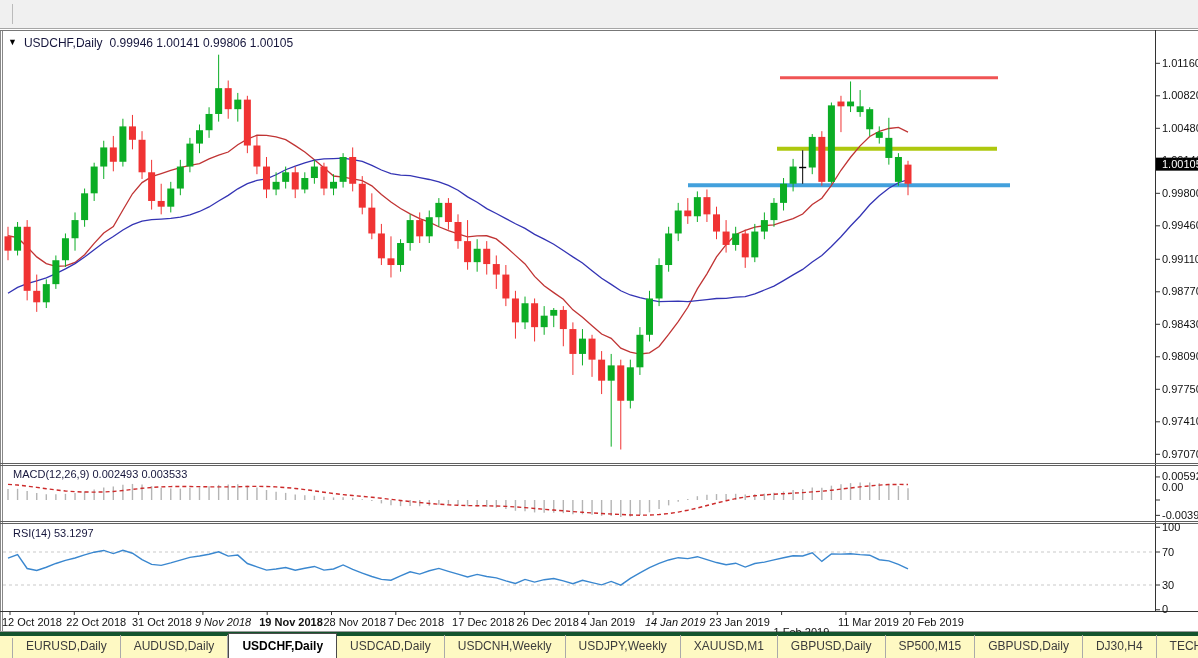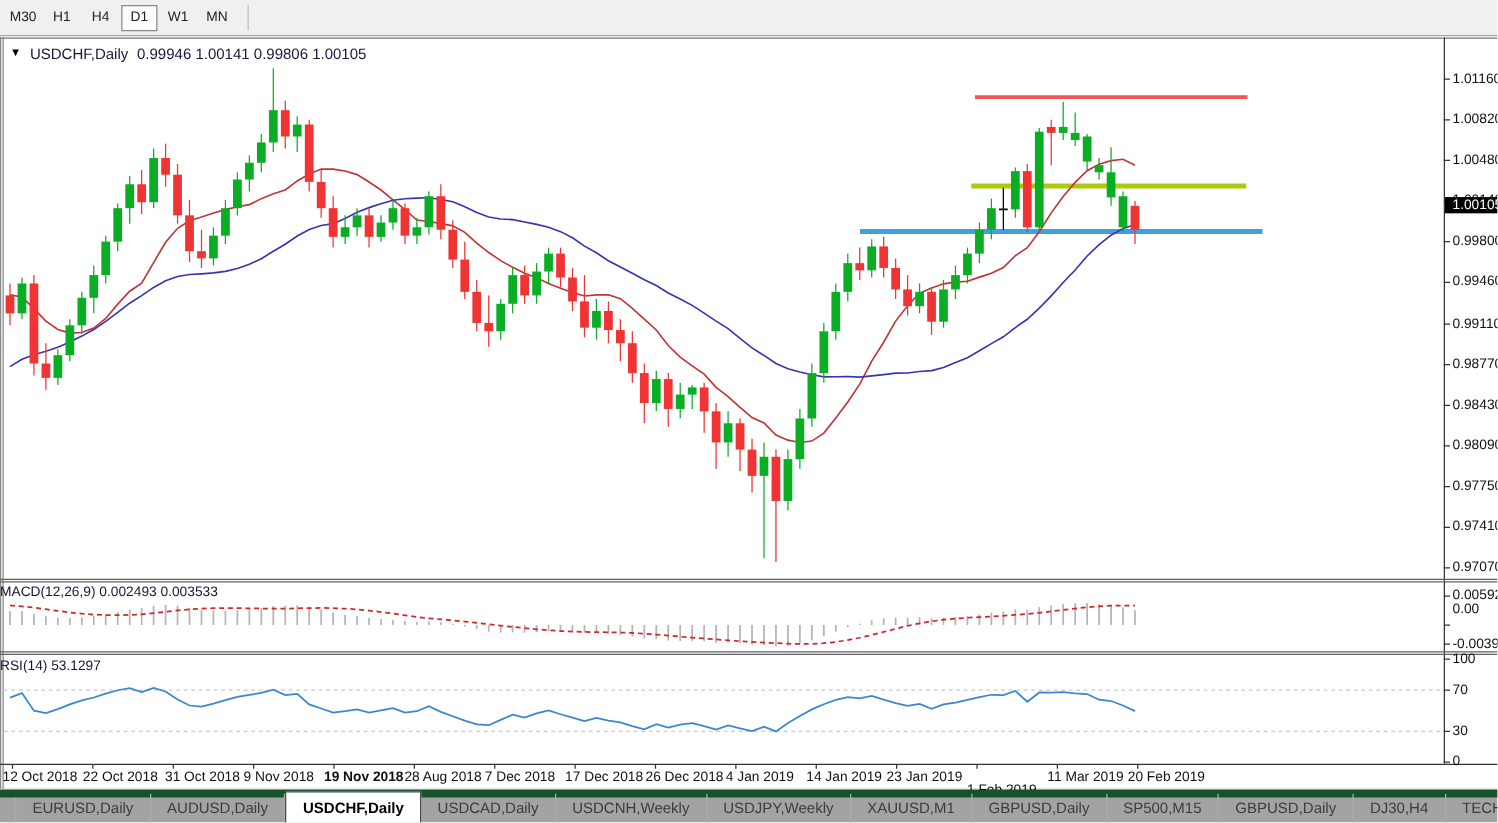--- a/index.html
+++ b/index.html
@@ -11,42 +11,34 @@
   .lb.white{color:#fff}
   .toolbar{position:absolute;top:0;left:0;width:1198px;height:29px;background:#f0f0f0;
            border-bottom:1px solid #a6a6a6;display:flex;align-items:center;padding-left:4px;
            box-sizing:border-box;z-index:3}
   .tfbtn{width:27px;height:19px;line-height:19px;text-align:center;font-size:11px;color:#222;
          margin-right:2px;border:1px solid transparent;cursor:default}
   .tfbtn.active{background:#fcfcfc;border:1px solid #888}
   .tbsep{width:1px;height:20px;background:#bbb;margin-left:8px}
   .title{position:absolute;left:8px;top:36px;font-size:12px;color:#16163c;z-index:2;display:flex;gap:7px}
   .title .arrow{font-size:9px;color:#000;padding-top:1px}
-  .pane-label{position:absolute;left:0;font-size:11px;color:#16163c;z-index:2}
-  .tabbar{position:absolute;left:0;top:632px;width:1198px;height:26px;background:#a3a3a3;
-          border-top:6px solid #14532d;display:flex;align-items:flex-end;box-sizing:border-box;
+  .pane-label{position:absolute;left:13px;font-size:11px;color:#16163c;z-index:2}
+  .tabbar{position:absolute;left:0;top:632px;width:1198px;height:26px;background:#fef9c3;
+          border-top:4px solid #14532d;display:flex;align-items:flex-end;box-sizing:border-box;
           padding-left:12px;z-index:3}
   .tabstub{width:8px;height:20px;border-right:1px solid #aaa}
   .tab{font-size:12px;color:#3c3c3c;padding:4px 13px 5px;border-right:1px solid #aaa;
        white-space:nowrap;cursor:default}
   .tab.active{background:#fff;border:1px solid #4a4a4a;border-bottom:none;font-weight:bold;
               color:#000;margin-bottom:0;padding-top:5px}
 </style>
 </head>
 <body>
 
 <div class="toolbar">
-  <div id="tfbtns" style="display:flex">
-      <div class="tfbtn">M30</div>
-      <div class="tfbtn">H1</div>
-      <div class="tfbtn">H4</div>
-      <div class="tfbtn active">D1</div>
-      <div class="tfbtn">W1</div>
-      <div class="tfbtn">MN</div>
-    </div>
   <div class="tbsep"></div>
 </div>
 
 <svg id="cv" width="1198" height="658">
     <line x1="0.5" y1="30" x2="0.5" y2="631" stroke="#888" stroke-width="1"></line>
     <line x1="2.5" y1="30" x2="2.5" y2="631" stroke="#888" stroke-width="1"></line>
     <line x1="0" y1="30.5" x2="1198" y2="30.5" stroke="#777" stroke-width="1"></line>
     <line x1="1155.5" y1="30" x2="1155.5" y2="611" stroke="#333" stroke-width="1"></line>
     <line x1="0" y1="463.5" x2="1198" y2="463.5" stroke="#606060" stroke-width="1"></line>
     <line x1="0" y1="465.5" x2="1198" y2="465.5" stroke="#606060" stroke-width="1"></line>
@@ -396,28 +388,28 @@
     <div class="lb " style="left: 1162px; top: 285.284px;">0.98770</div>
     <div class="lb " style="left: 1162px; top: 317.788px;">0.98430</div>
     <div class="lb " style="left: 1162px; top: 350.292px;">0.98090</div>
     <div class="lb " style="left: 1162px; top: 382.796px;">0.97750</div>
     <div class="lb " style="left: 1162px; top: 415.3px;">0.97410</div>
     <div class="lb " style="left: 1162px; top: 447.804px;">0.97070</div>
     <div class="lb white" style="left: 1162px; top: 157.658px;">1.00105</div>
     <div class="lb " style="left: 2px; top: 616px;">12 Oct 2018</div>
     <div class="lb " style="left: 66.3px; top: 616px;">22 Oct 2018</div>
     <div class="lb " style="left: 132px; top: 616px;">31 Oct 2018</div>
-    <div class="lb " style="left: 194.9px; top: 616px;">9 Nov 2018</div>
+    <div class="lb " style="left: 194.9px; top: 616px; font-style: italic;">9 Nov 2018</div>
     <div class="lb " style="left: 259.2px; top: 616px; font-weight: bold;">19 Nov 2018</div>
-    <div class="lb " style="left: 323.5px; top: 616px;">28 Aug 2018</div>
+    <div class="lb " style="left: 323.5px; top: 616px;">28 Nov 2018</div>
     <div class="lb " style="left: 387.8px; top: 616px;">7 Dec 2018</div>
     <div class="lb " style="left: 452.1px; top: 616px;">17 Dec 2018</div>
     <div class="lb " style="left: 516.4px; top: 616px;">26 Dec 2018</div>
     <div class="lb " style="left: 580.7px; top: 616px;">4 Jan 2019</div>
-    <div class="lb " style="left: 645px; top: 616px;">14 Jan 2019</div>
+    <div class="lb " style="left: 645px; top: 616px; font-style: italic;">14 Jan 2019</div>
     <div class="lb " style="left: 709.3px; top: 616px; text-align: right;">23 Jan 2019</div>
     <div class="lb " style="left: 773.6px; top: 616px; margin-top: 10px;">1 Feb 2019</div>
     <div class="lb " style="left: 837.9px; top: 616px;">11 Mar 2019</div>
     <div class="lb " style="left: 902.2px; top: 616px;">20 Feb 2019</div>
     <div class="lb " style="left: 1162px; top: 470.451px;">0.005925</div>
     <div class="lb " style="left: 1162px; top: 481px;">0.00</div>
     <div class="lb " style="left: 1162px; top: 508.87px;">-0.003951</div>
     <div class="lb " style="left: 1162px; top: 520.75px;">100</div>
     <div class="lb " style="left: 1162px; top: 545.5px;">70</div>
     <div class="lb " style="left: 1162px; top: 578.5px;">30</div>

